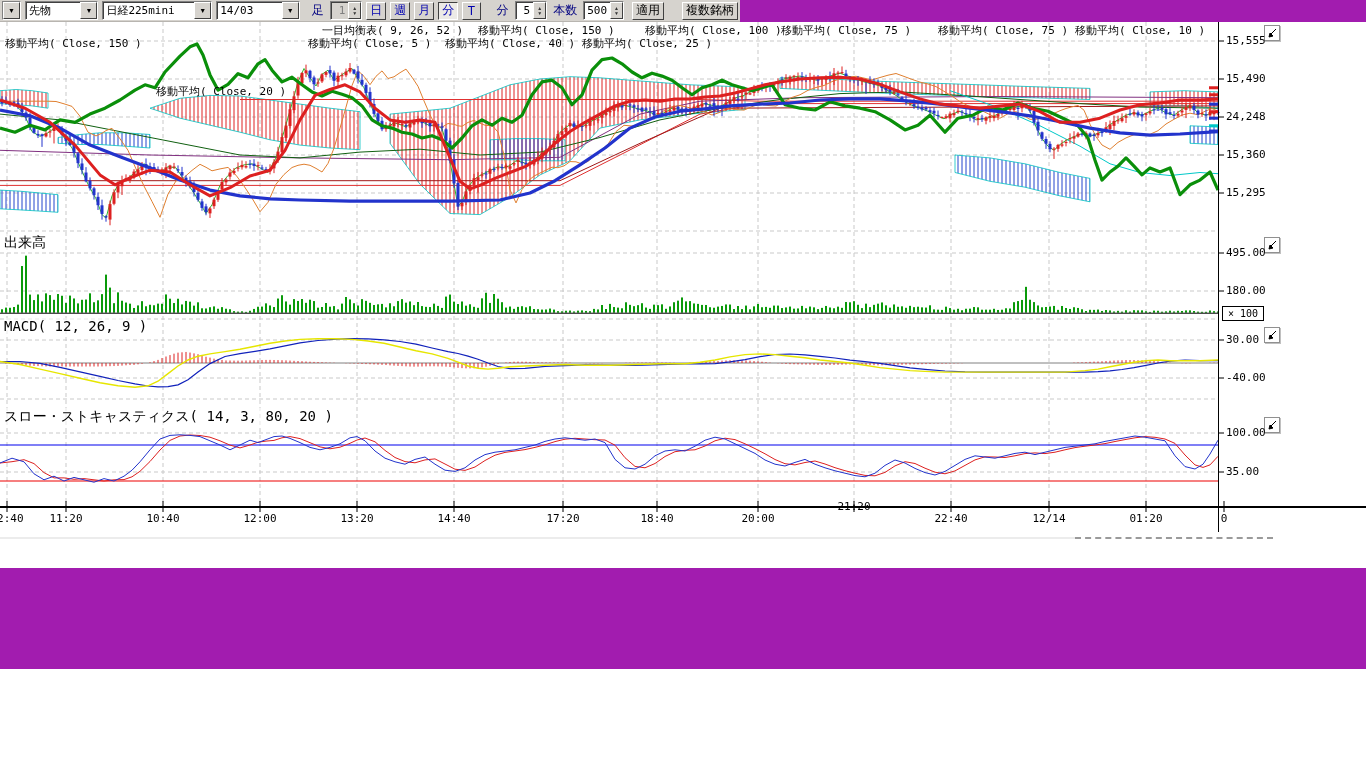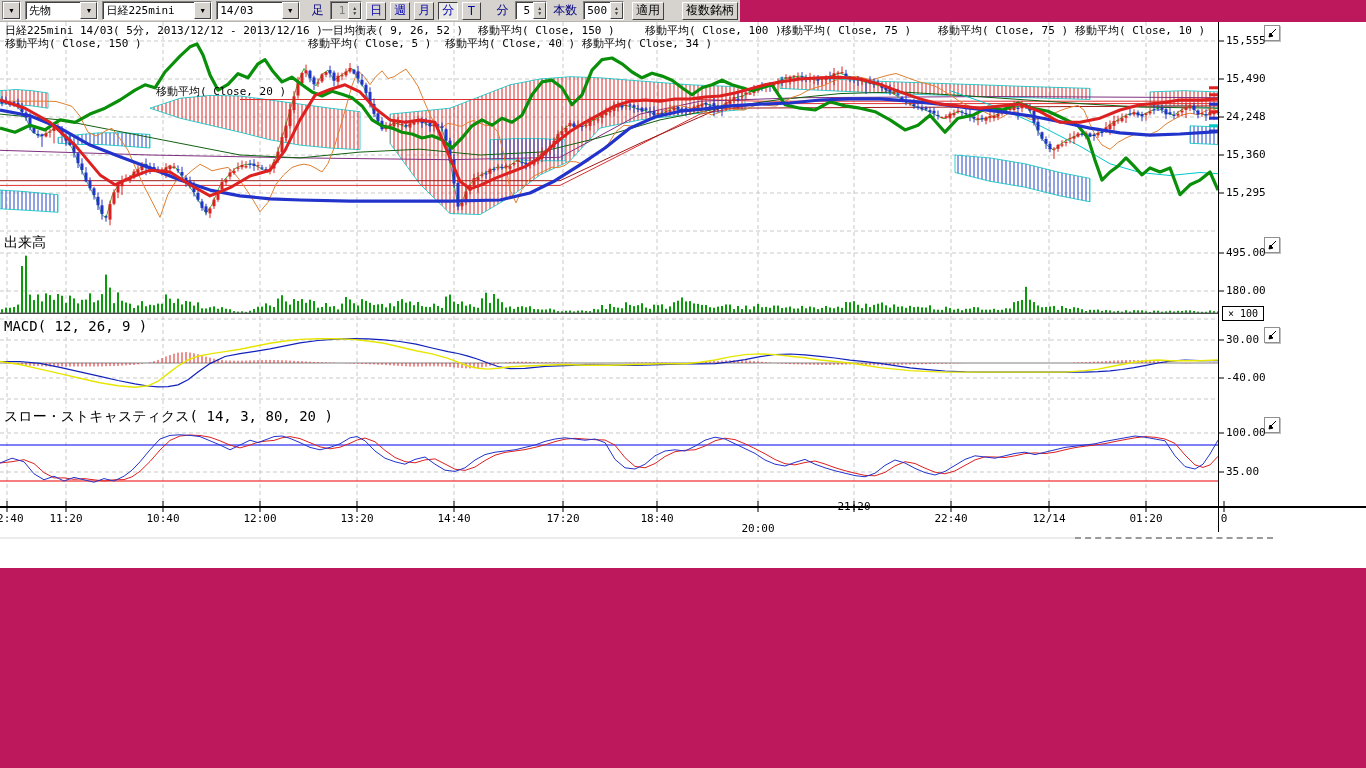--- a/index.html
+++ b/index.html
@@ -1,16 +1,16 @@
 <!DOCTYPE html>
 <html><head>
 <meta charset="utf-8">
 <style>
   html,body{margin:0;padding:0;background:#fff;font-family:"Liberation Sans",sans-serif;}
-  #screen{position:relative;width:1366px;height:768px;background:#be185d;overflow:hidden;}
+  #screen{position:relative;width:1366px;height:669px;background:#a21caf;overflow:hidden;}
   
   #toolbar{position:absolute;left:0;top:0;width:740px;height:22px;background:#d6d3ce;
     border-bottom:1px solid #b8b5b0;display:flex;align-items:center;gap:4px;padding:0 2px;box-sizing:border-box;}
   .combo{height:17px;background:#fff;border:1px solid #808080;border-right-color:#fff;border-bottom-color:#fff;
     box-shadow:inset 1px 1px 0 #404040;display:flex;align-items:center;font-size:11px;}
   .combo .val{padding:0 3px;white-space:nowrap;overflow:hidden;flex:1;font-family:"DejaVu Sans Mono",sans-serif;}
   .combo .arrowbtn{width:15px;height:15px;background:#d6d3ce;border:1px solid;border-color:#fff #404040 #404040 #fff;
     font-size:7px;display:flex;align-items:center;justify-content:center;color:#000;}
   .tb-label{font-size:12px;color:#000080;white-space:nowrap;margin:0 2px;}
   .spin{height:17px;border:1px solid #808080;border-right-color:#fff;border-bottom-color:#fff;
@@ -1428,33 +1428,32 @@
       <div class="tick-label" style="left: 1226px; top: 404px;">100.00</div>
       <div class="tick-label" style="left: 1226px; top: 443px;">35.00</div>
       <div class="time-label" style="left: -13px; top: 490px;">02:40</div>
       <div class="time-label" style="left: 46px; top: 490px;">11:20</div>
       <div class="time-label" style="left: 143px; top: 490px;">10:40</div>
       <div class="time-label" style="left: 240px; top: 490px;">12:00</div>
       <div class="time-label" style="left: 337px; top: 490px;">13:20</div>
       <div class="time-label" style="left: 434px; top: 490px;">14:40</div>
       <div class="time-label" style="left: 543px; top: 490px;">17:20</div>
       <div class="time-label" style="left: 637px; top: 490px;">18:40</div>
-      <div class="time-label" style="left: 738px; top: 500px;">20:00</div>
+      <div class="time-label" style="left: 738px; top: 490px;">20:00</div>
       <div class="time-label" style="left: 834px; top: 478px;">21:20</div>
       <div class="time-label" style="left: 931px; top: 490px;">22:40</div>
       <div class="time-label" style="left: 1029px; top: 490px;">12/14</div>
       <div class="time-label" style="left: 1126px; top: 490px;">01:20</div>
       <div class="time-label" style="left: 1204px; top: 490px;">0</div>
-      <div class="legend-item" style="left: 5px; top: 1px;">日経225mini 14/03( 5分, 2013/12/12 - 2013/12/16 )</div>
       <div class="legend-item" style="left: 322px; top: 1px;">一目均衡表( 9, 26, 52 )</div>
       <div class="legend-item" style="left: 478px; top: 1px;">移動平均( Close, 150 )</div>
       <div class="legend-item" style="left: 645px; top: 1px;">移動平均( Close, 100 )</div>
       <div class="legend-item" style="left: 781px; top: 1px;">移動平均( Close, 75 )</div>
       <div class="legend-item" style="left: 938px; top: 1px;">移動平均( Close, 75 )</div>
       <div class="legend-item" style="left: 1075px; top: 1px;">移動平均( Close, 10 )</div>
       <div class="legend-item" style="left: 5px; top: 14px;">移動平均( Close, 150 )</div>
       <div class="legend-item" style="left: 156px; top: 20px; margin-top: 42px;">移動平均( Close, 20 )</div>
       <div class="legend-item" style="left: 308px; top: 14px;">移動平均( Close, 5 )</div>
       <div class="legend-item" style="left: 445px; top: 14px;">移動平均( Close, 40 )</div>
-      <div class="legend-item" style="left: 582px; top: 14px;">移動平均( Close, 34 )</div>
+      <div class="legend-item" style="left: 582px; top: 14px;">移動平均( Close, 25 )</div>
     </div>
 
 </div>
 
 </body></html>

